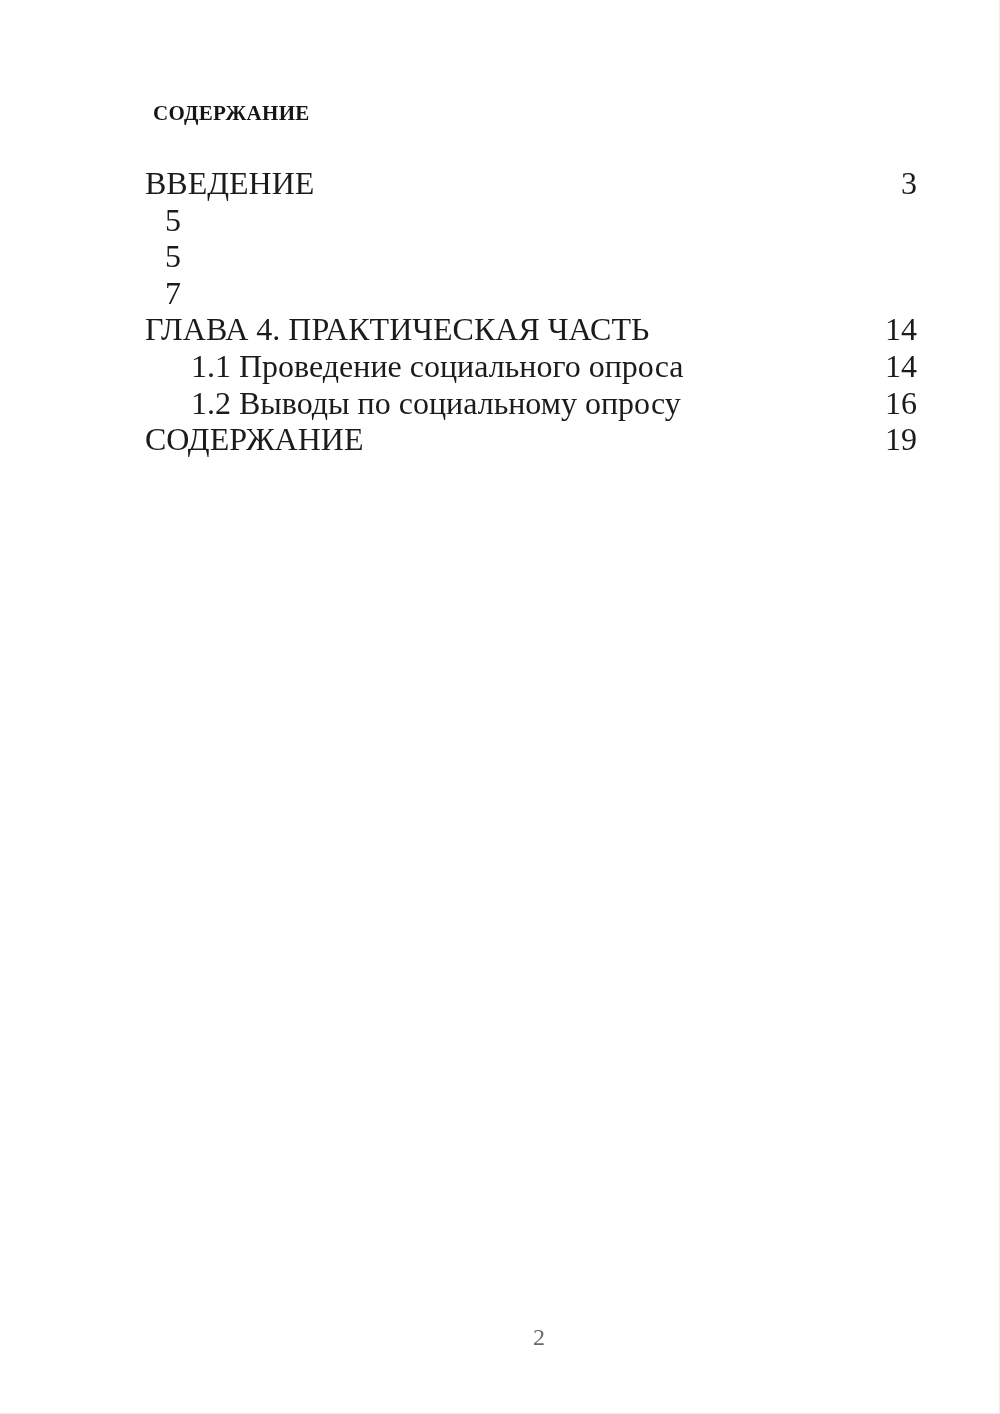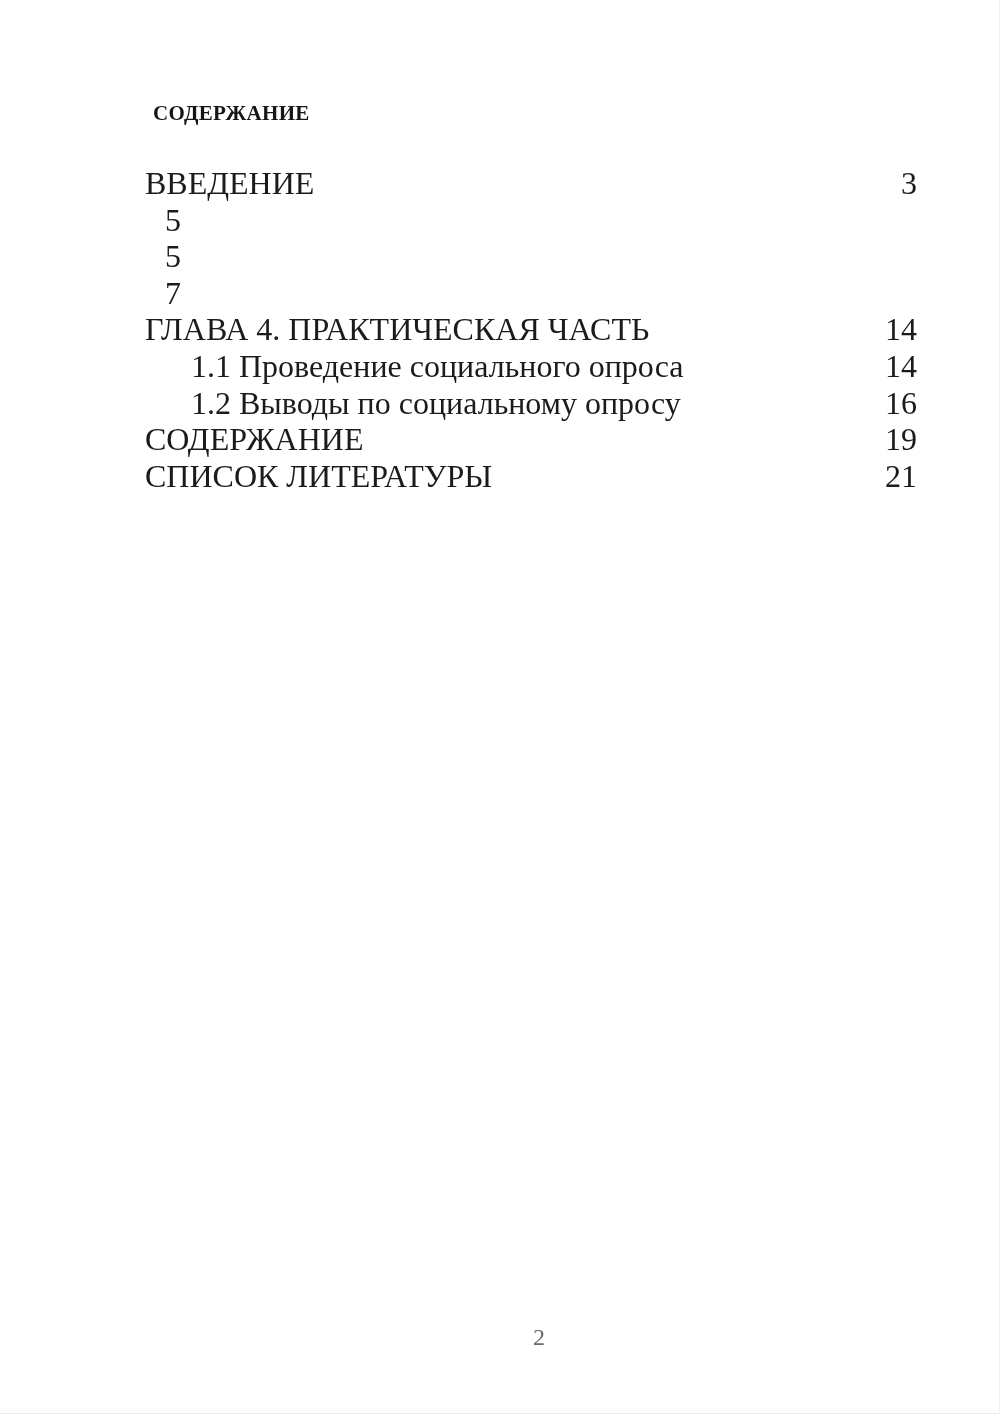--- a/index.html
+++ b/index.html
@@ -105,20 +105,16 @@
   <div class="toc-row level-1">
     <span class="toc-label">1.2 Выводы по социальному опросу</span>
     <span class="toc-page">16</span>
   </div>
 
   <div class="toc-row">
     <span class="toc-label">СОДЕРЖАНИЕ</span>
     <span class="toc-page">19</span>
   </div>
 
-  <div class="toc-row">
-    <span class="toc-label">СПИСОК ЛИТЕРАТУРЫ</span>
-    <span class="toc-page">21</span>
-  </div>
 </div>
 
   <div class="folio">2</div>
 </div>
 
 </body></html>

